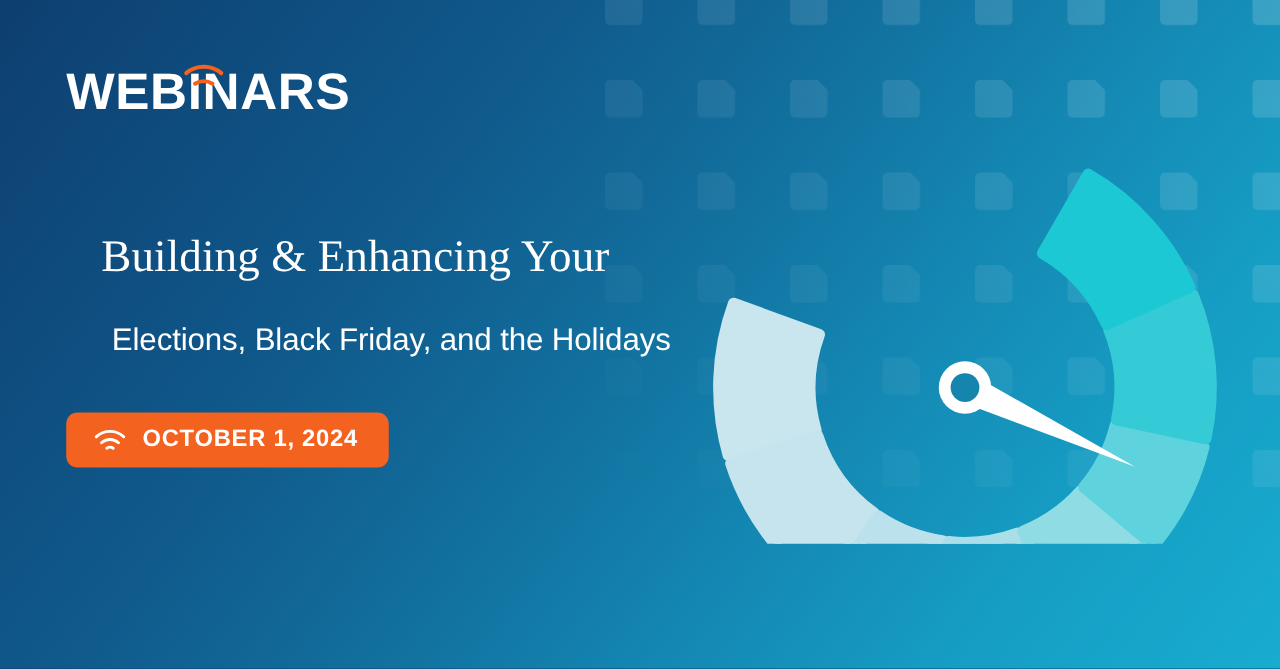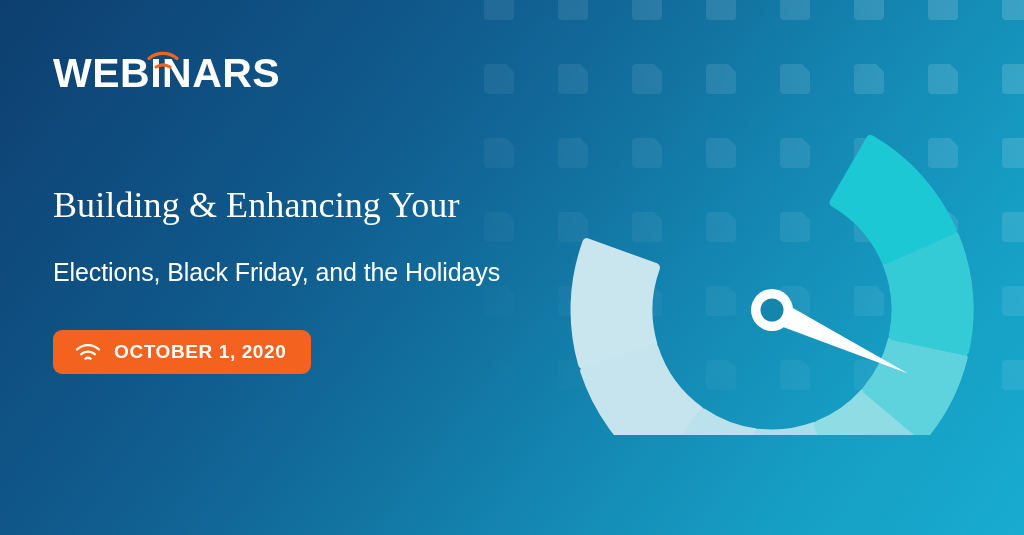--- a/index.html
+++ b/index.html
@@ -64,32 +64,33 @@
     top: 160px;
     left: 0;
     width: 500px;
     font-family: "Liberation Serif", serif;
     font-size: 36px;
     font-weight: 400;
     line-height: 43px;
     color: #ffffff;
     letter-spacing: 0.1px;
   }
-  .title-line { display: block; }
+  .title-line { display: block; margin-left: 28px; }
 
   .subtitle {
     position: absolute;
     top: 256px;
     left: 0;
     width: 520px;
     font-size: 25px;
     font-weight: 400;
     line-height: 33px;
     color: #ffffff;
     letter-spacing: -0.1px;
+    text-align: center;
   }
 
   .date-badge {
     position: absolute;
     top: 330px;
     left: 0;
     display: inline-flex;
     align-items: center;
     gap: 13px;
     height: 44px;
@@ -159,21 +160,21 @@
     </h1>
 
     <div class="subtitle">Elections, Black Friday, and the Holidays</div>
 
     <button class="date-badge">
       <svg width="26" height="20" viewBox="0 0 26 20" xmlns="http://www.w3.org/2000/svg" fill="none" stroke="#ffffff" stroke-linecap="round">
         <path d="M2 7.5 A16 16 0 0 1 24 7.5" stroke-width="2.3"></path>
         <path d="M6.2 12.2 A10.2 10.2 0 0 1 19.8 12.2" stroke-width="2.3"></path>
         <path d="M10.4 16.6 A4.6 4.6 0 0 1 15.6 16.6" stroke-width="2.3"></path>
       </svg>
-      <span class="date-badge-label">OCTOBER 1, 2020</span>
+      <span class="date-badge-label">OCTOBER 1, 2024</span>
     </button>
 
   </div>
 
   <svg class="gauge" viewBox="0 0 430 330" xmlns="http://www.w3.org/2000/svg">
     <g id="gauge-segments">
         <path d="M 26.880553705176055 137.62203176484323 A 197 197 0 0 0 22.631445900151164 259.3005590959488 L 92.80354970364846 239.17903212130787 A 124 124 0 0 1 95.47811502254737 162.58950222761706 Z" fill="#c9e6ee" stroke-linejoin="round" stroke="#c9e6ee" stroke-width="9"></path>
         <path d="M 24.641866289854732 265.8763478918646 A 197 197 0 0 0 96.20630529838277 364.3763478918646 L 139.11462871573332 305.31810730249344 A 124 124 0 0 1 94.06899197940095 243.31810730249347 Z" fill="#c5e4ed" stroke-linejoin="round" stroke="#c5e4ed" stroke-width="9"></path>
         <path d="M 101.83899801626292 368.32040179334325 A 197 197 0 0 0 184.58289911086703 400.0828095420893 L 194.74253548095183 327.7932405239547 A 124 124 0 0 1 142.66007996962742 307.8006589968252 Z" fill="#bbe2ec" stroke-linejoin="round" stroke="#bbe2ec" stroke-width="9"></path>
         <path d="M 191.4078927362723 400.92081338754986 A 197 197 0 0 0 279.3779682351568 390.11944629482394 L 254.41049777238294 321.5218849774526 A 124 124 0 0 1 199.03847055481097 328.3207150256659 Z" fill="#aadee9" stroke-linejoin="round" stroke="#aadee9" stroke-width="9"></path>

